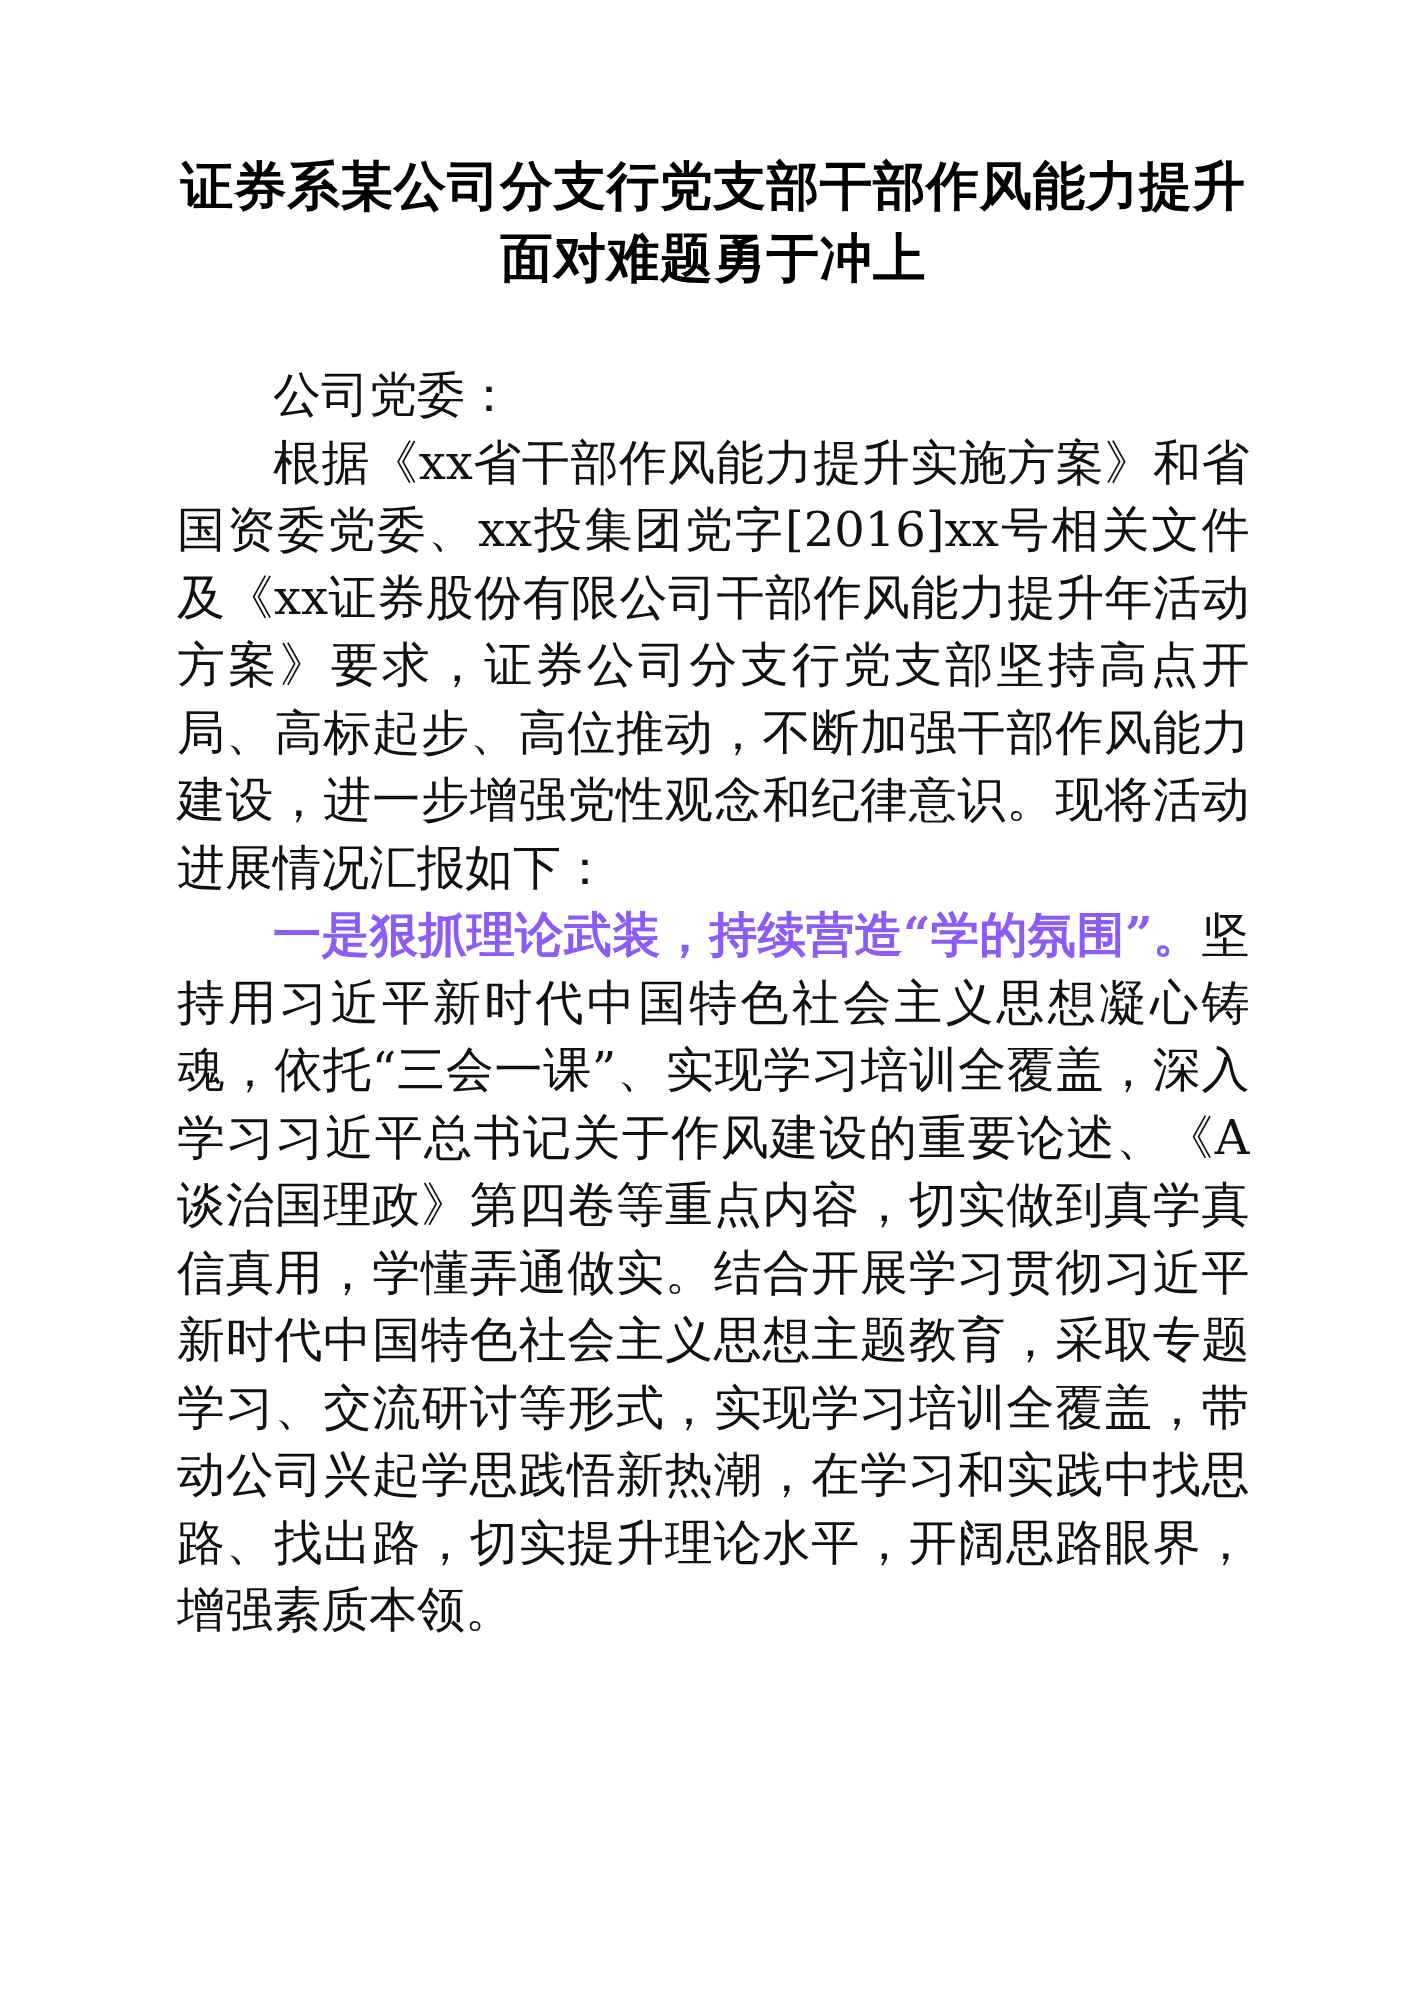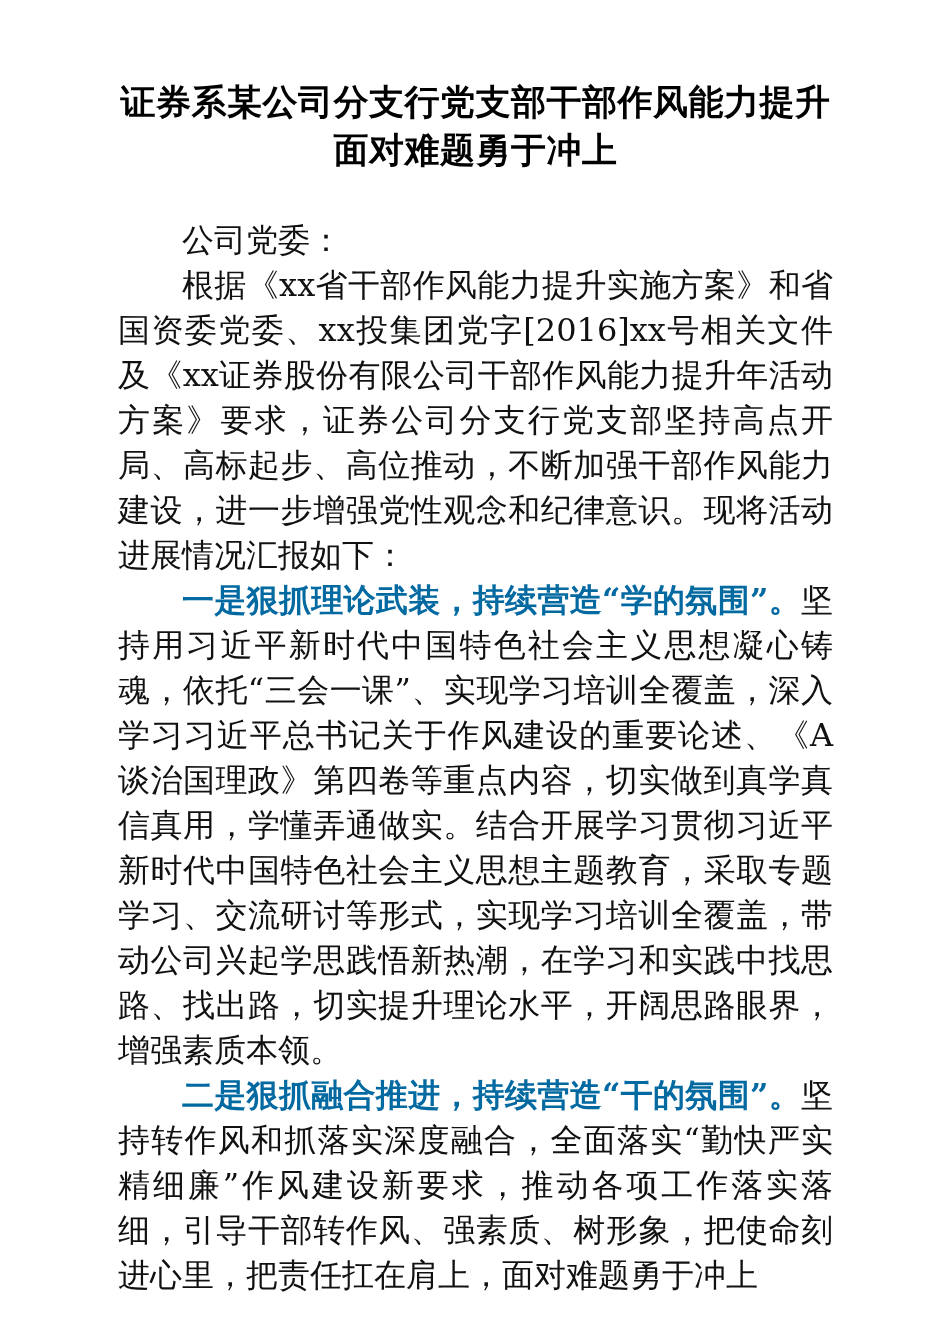--- a/index.html
+++ b/index.html
@@ -22,47 +22,47 @@
     margin-right: 117px;
   }
   .doc-title {
     padding-top: 78px;
     font-size: 35px;
     line-height: 48px;
     font-weight: 700;
     text-align: center;
     letter-spacing: 0.5px;
     color: #000000;
+    margin-top: 23px;
   }
   .doc-body {
     margin-top: 44px;
     font-size: 32px;
     line-height: 45px;
     text-align: justify;
     color: #111111;
   }
   .doc-body p {
     margin: 0;
     padding: 0;
     text-indent: 2em;
   }
   .doc-body .lead {
     font-weight: 700;
-    color: #0369a1;
+    color: #8b5cf6;
   }
 </style>
 </head>
 <body>
 
 <div class="page">
   <div class="content">
     <div class="doc-title">
       <div>证券系某公司分支行党支部干部作风能力提升</div>
       <div>面对难题勇于冲上</div>
     </div>
     <div class="doc-body" id="doc-body">
         <p><span>公司党委：</span></p>
         <p><span>根据《xx省干部作风能力提升实施方案》和省国资委党委、xx投集团党字[2016]xx号相关文件及《xx证券股份有限公司干部作风能力提升年活动方案》要求，证券公司分支行党支部坚持高点开局、高标起步、高位推动，不断加强干部作风能力建设，进一步增强党性观念和纪律意识。现将活动进展情况汇报如下：</span></p>
         <p><span class="lead">一是狠抓理论武装，持续营造“学的氛围”。</span><span>坚持用习近平新时代中国特色社会主义思想凝心铸魂，依托“三会一课”、实现学习培训全覆盖，深入学习习近平总书记关于作风建设的重要论述、《A谈治国理政》第四卷等重点内容，切实做到真学真信真用，学懂弄通做实。结合开展学习贯彻习近平新时代中国特色社会主义思想主题教育，采取专题学习、交流研讨等形式，实现学习培训全覆盖，带动公司兴起学思践悟新热潮，在学习和实践中找思路、找出路，切实提升理论水平，开阔思路眼界，增强素质本领。</span></p>
-        <p><span class="lead">二是狠抓融合推进，持续营造“干的氛围”。</span><span>坚持转作风和抓落实深度融合，全面落实“勤快严实精细廉”作风建设新要求，推动各项工作落实落细，引导干部转作风、强素质、树形象，把使命刻进心里，把责任扛在肩上，面对难题勇于冲上</span></p>
       </div>
   </div>
 </div>
 
 </body></html>

